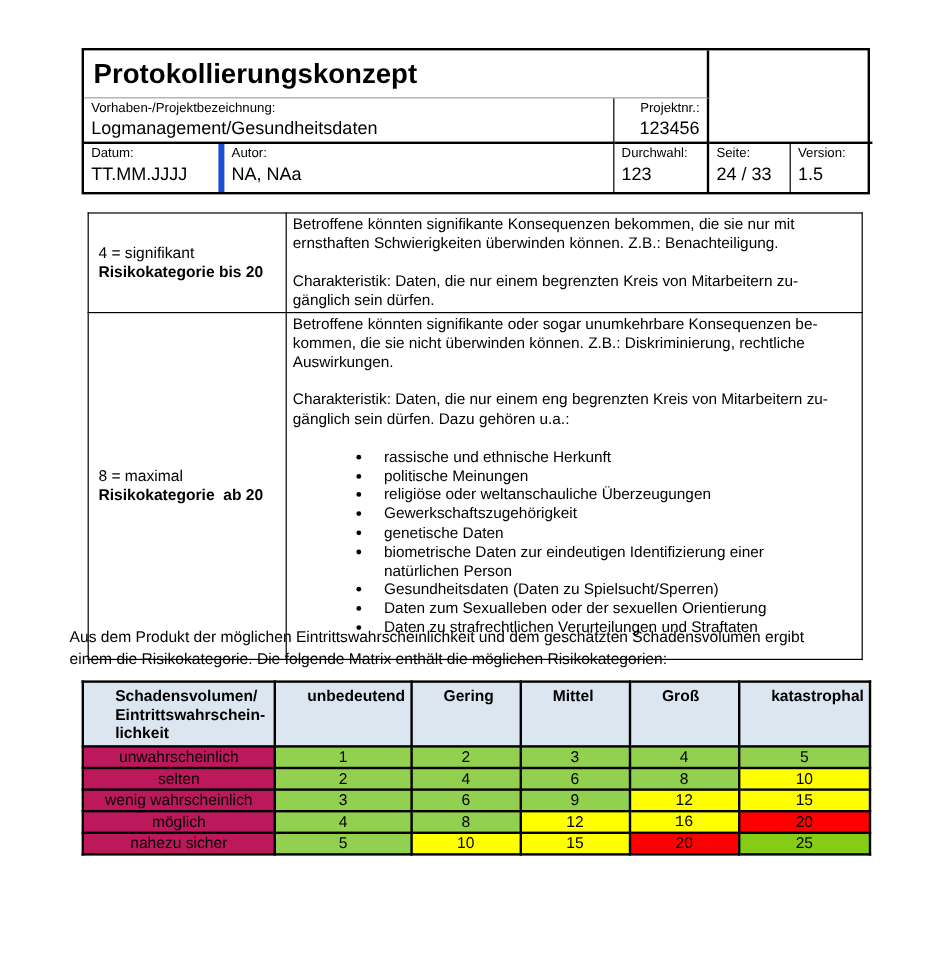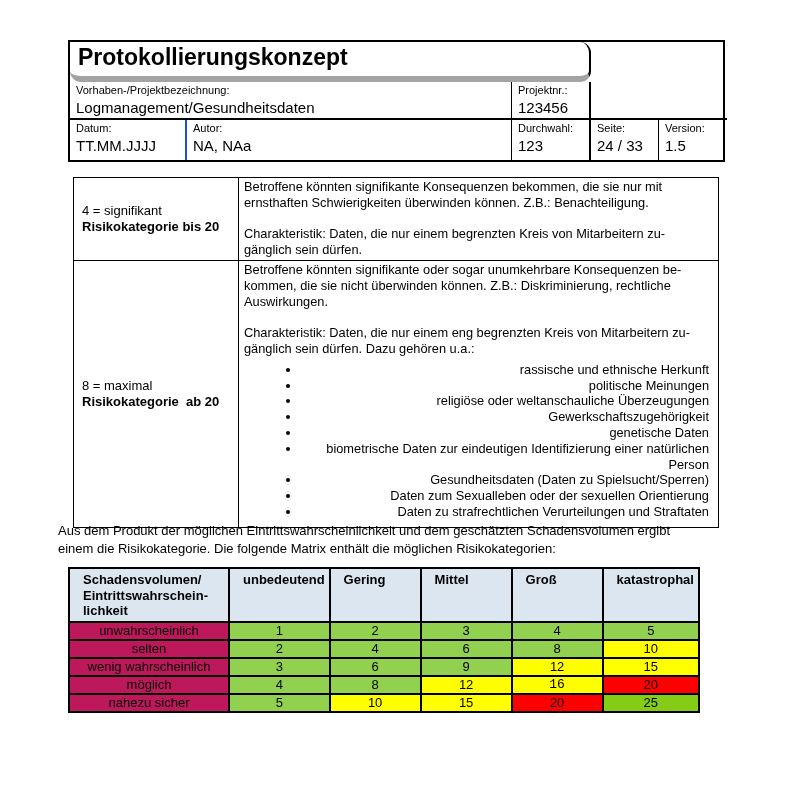--- a/index.html
+++ b/index.html
@@ -5,56 +5,56 @@
   * { margin:0; padding:0; box-sizing:border-box; }
   html,body { width:793px; height:800px; background:#ffffff; overflow:hidden;
               font-family:"Liberation Sans", sans-serif; color:#000; }
   .page { position:relative; width:793px; height:800px; background:#fff; }
 
   
   .hdr { position:absolute; left:68px; top:40px; width:657px;
          display:grid; grid-template-columns:117px 325px 79px 68px 68px;
          grid-template-rows:40px 38px 40px; border:2px solid #000; background:#fff; }
   .hdr .cell { padding:2px 6px; overflow:hidden; }
-  .title-cell { grid-column:1/4; grid-row:1; border-right:2px solid #000; border-bottom:6px solid #a3a3a3;
-                display:flex; align-items:flex-start;border-radius:11px; }
+  .title-cell { grid-column:1/4; grid-row:1; border-right:2px solid #000; border-bottom:1px solid #a3a3a3;
+                display:flex; align-items:center; }
   .title-cell .t { font-size:23px; font-weight:bold; letter-spacing:0; padding-left:2px; }
   .empty-cell { grid-column:4/6; grid-row:1/3; border-bottom:2px solid #000; }
   .proj-cell { grid-column:1/3; grid-row:2; border-right:1px solid #000; border-bottom:2px solid #000; }
-  .projno-cell { grid-column:3; grid-row:2; border-right:2px solid #000; border-bottom:2px solid #000; }
-  .datum-cell { grid-column:1; grid-row:3; border-right:2px solid #1d4ed8; }
+  .projno-cell { grid-column:3; grid-row:2; border-right:2px solid #000; border-bottom:2px solid #000;text-align:right; }
+  .datum-cell { grid-column:1; grid-row:3; border-right:5px solid #1d4ed8; }
   .autor-cell { grid-column:2; grid-row:3; border-right:1px solid #000; }
   .durchwahl-cell { grid-column:3; grid-row:3; border-right:2px solid #000; }
   .seite-cell { grid-column:4; grid-row:3; border-right:1px solid #000; }
   .version-cell { grid-column:5; grid-row:3; }
   .lbl { font-size:11px; line-height:13px; }
   .val { font-size:15px; line-height:18px; margin-top:2px; }
 
   
   .riskt { position:absolute; left:73px; top:177px; border-collapse:collapse; table-layout:fixed; }
   .riskt td { border:1px solid #000; vertical-align:top; }
   .riskt td.cat { width:165px; vertical-align:middle; padding:4px 4px 4px 8px;
                   font-size:13px; line-height:16px; }
   .riskt td.cat .cat2 { font-weight:bold; white-space:pre-wrap; }
   .riskt td.desc { width:480px; padding:1px 4px 2px 5px; font-size:12.8px; line-height:15.8px; }
   .riskt .desc-text { white-space:pre-line; }
-  .riskt ul { margin:5px; padding-left:52px;text-align:right; }
+  .riskt ul { margin:16px; padding-left:52px; }
   .riskt li { line-height:15.8px; padding-left:8px; }
   .row-sig td { height:81px; }
   .row-max td { height:253px; }
 
   
   .intro { position:absolute; left:58px; top:522px; width:705px;
            font-size:13px; line-height:17.5px; white-space:pre-line; }
 
   
   .matrix { position:absolute; left:68px; top:567px; border-collapse:collapse; table-layout:fixed; }
   .matrix th, .matrix td { border:2px solid #000; font-size:13px; }
   .matrix th { background:#dce6f1; font-weight:bold; text-align:left; vertical-align:top;
-               padding:3px 4px 2px 13px; height:48px; line-height:15.5px; }
+               padding:3px 4px 2px 26px; height:48px; line-height:15.5px; }
   .matrix th.corner { width:160px; white-space:pre-line; }
   .matrix th.colh { width:91px; }
   .matrix td { height:18px; text-align:center; vertical-align:middle; padding:0 2px; line-height:16px; }
   .matrix td.m-label { background:#be185d; }
 </style>
 </head>
 <body>
 
 <div class="page">
 

